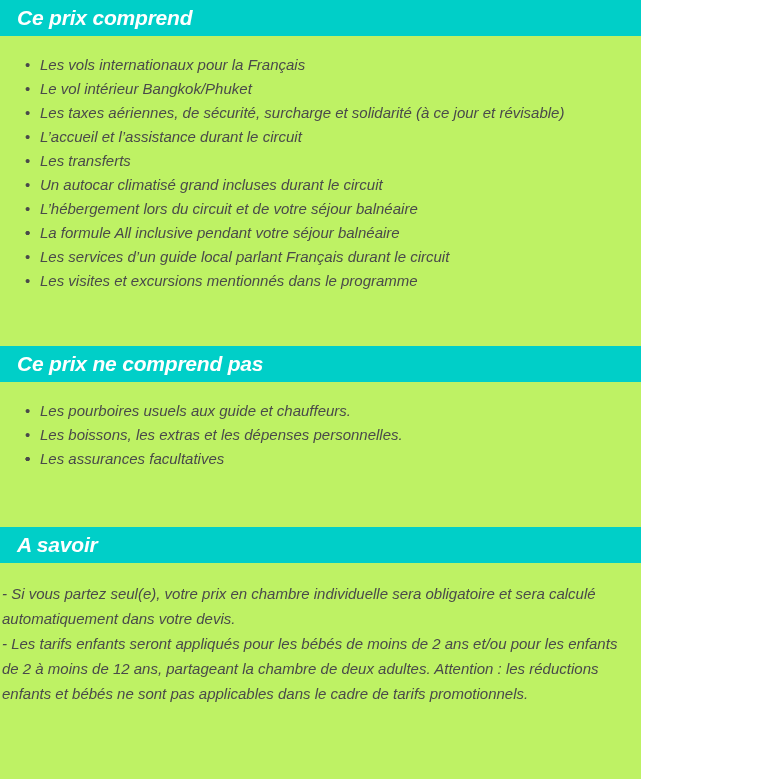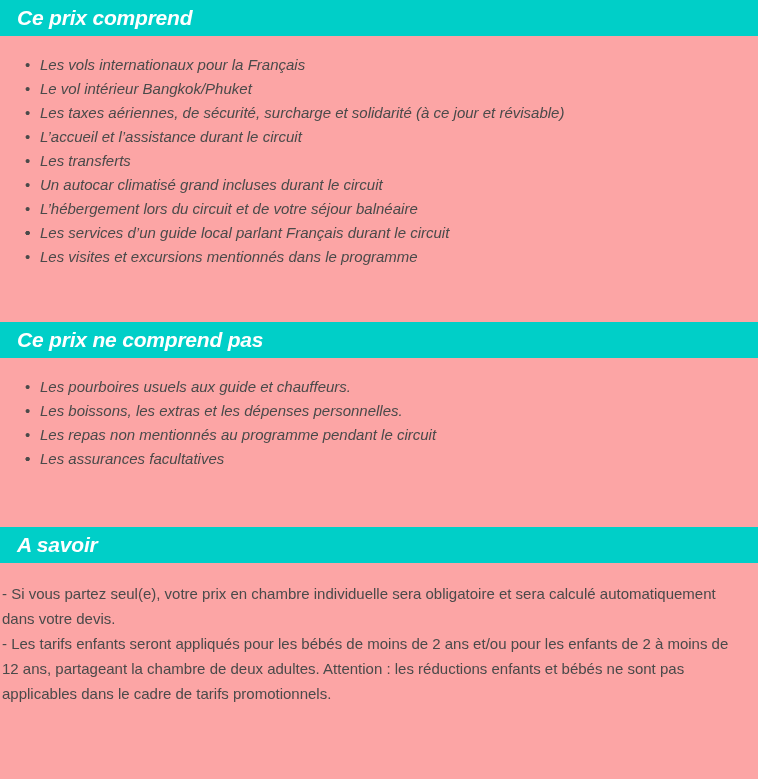--- a/index.html
+++ b/index.html
@@ -7,24 +7,24 @@
     padding: 0;
   }
   body {
     width: 758px;
     height: 779px;
     background: #ffffff;
     font-family: "Liberation Sans", sans-serif;
     overflow: hidden;
   }
   .page {
-    width: 758px;
+    width: 641px;
     height: 779px;
     position: relative;
-    background: #fca5a5;
+    background: #bef264;
   }
 
   
   .section-header {
     width: 100%;
     box-sizing: border-box;
     background: #00cfc8;
     color: #ffffff;
     font-style: italic;
     font-weight: bold;
@@ -70,20 +70,21 @@
   .list-gap-top { height: 17px; }
 
   .gap-1 { height: 53px; }
   .gap-2 { height: 56px; }
 
   .para-gap { height: 18px; }
 
   
   .note-block {
     color: #4a4a4a;
+    font-style: italic;
     font-size: 15px;
     line-height: 25px;
     padding: 0 10px 0 2px;
   }
   .note-block p {
     margin: 0;
   }
 </style>
 </head>
 <body>
@@ -97,37 +98,37 @@
   <div class="section-body">
     <ul class="feature-list">
       <li><span class="bullet">•</span><span>Les vols internationaux pour la Français</span></li>
       <li><span class="bullet">•</span><span>Le vol intérieur Bangkok/Phuket</span></li>
       <li><span class="bullet">•</span><span>Les taxes aériennes, de sécurité, surcharge et solidarité (à ce jour et révisable)</span></li>
       <li><span class="bullet">•</span><span>L’accueil et l’assistance durant le circuit</span></li>
       <li><span class="bullet">•</span><span>Les transferts</span></li>
       <li><span class="bullet">•</span><span>Un autocar climatisé grand incluses durant le circuit</span></li>
       <li><span class="bullet">•</span><span>L’hébergement lors du circuit et de votre séjour balnéaire</span></li>
       <li><span class="bullet">•</span></li>
-      <li><span class="bullet">•</span></li>
+      <li><span class="bullet">•</span><span>La formule All inclusive pendant votre séjour balnéaire</span></li>
       <li><span class="bullet">•</span><span>Les services d’un guide local parlant Français durant le circuit</span></li>
       <li><span class="bullet">•</span><span>Les visites et excursions mentionnés dans le programme</span></li>
     </ul>
   </div>
 
   <div class="gap-1"></div>
 
   <div class="section-header">Ce prix ne comprend pas</div>
 
   <div class="list-gap-top"></div>
 
   <div class="section-body">
     <ul class="feature-list">
       <li><span class="bullet">•</span><span>Les pourboires usuels aux guide et chauffeurs.</span></li>
       <li><span class="bullet">•</span><span>Les boissons, les extras et les dépenses personnelles.</span></li>
-      <li><span class="bullet">•</span><span>Les repas non mentionnés au programme pendant le circuit</span></li>
+      <li><span class="bullet">•</span></li>
       <li><span class="bullet">•</span></li>
       <li><span class="bullet">•</span><span>Les assurances facultatives</span></li>
     </ul>
   </div>
 
   <div class="gap-2"></div>
 
   <div class="section-header">A savoir</div>
 
   <div class="para-gap"></div>

